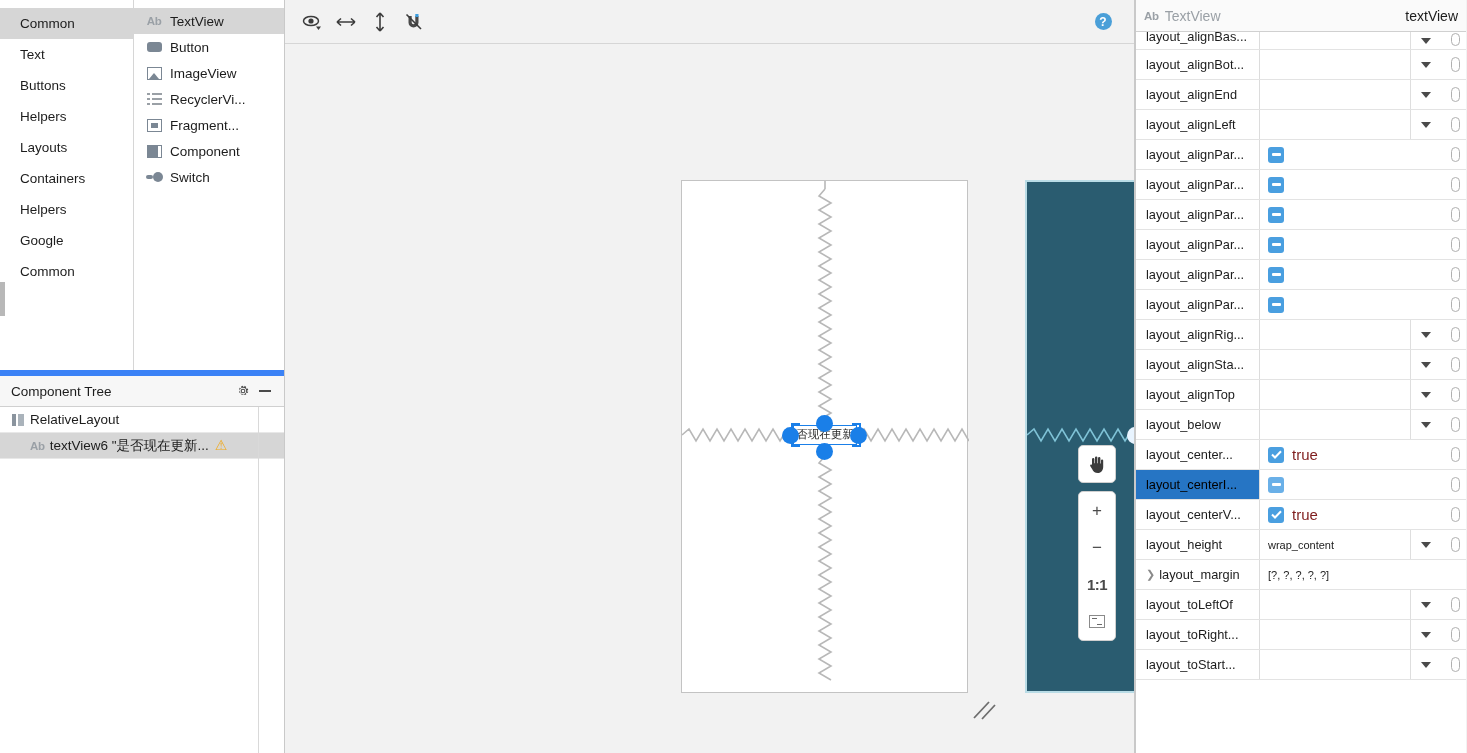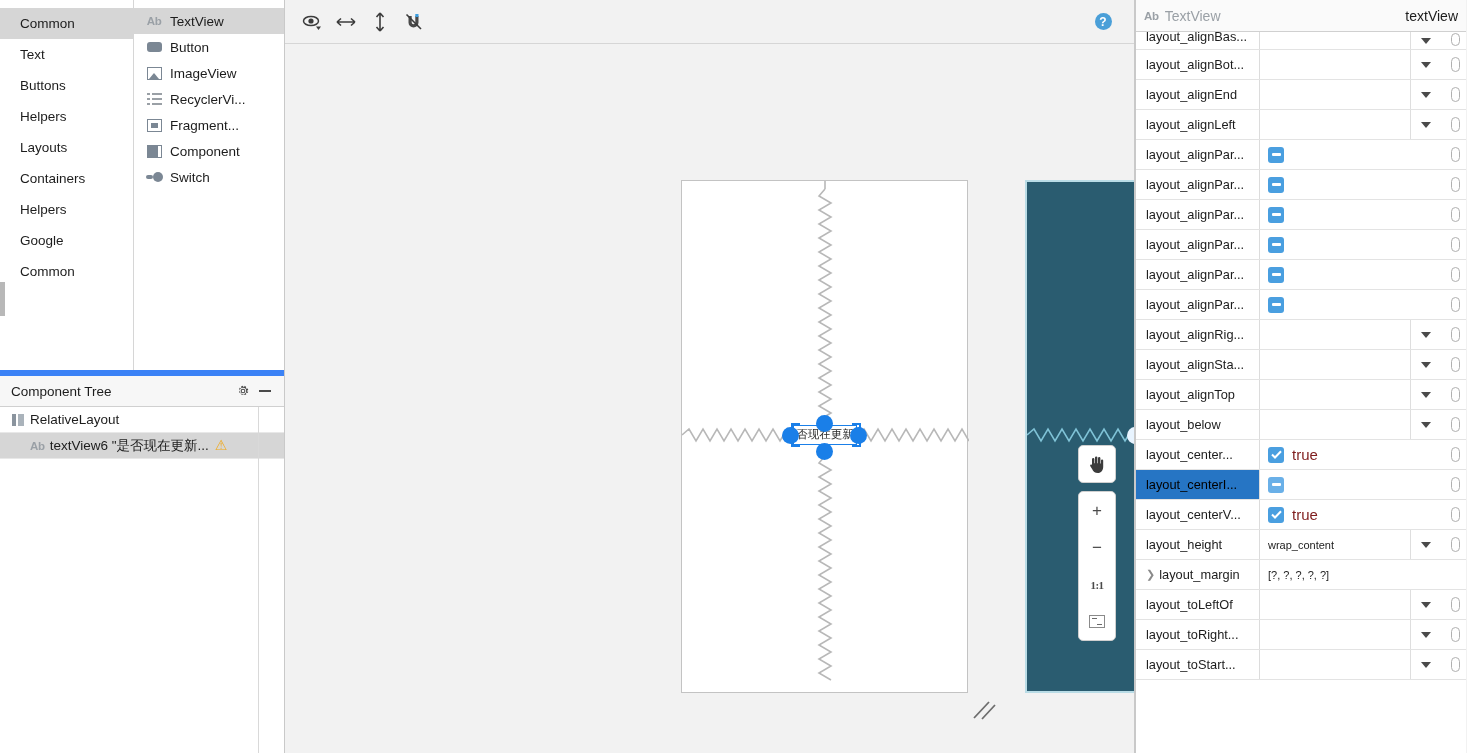--- a/index.html
+++ b/index.html
@@ -95,21 +95,21 @@
                  background: #2a5c70; border: 2px solid #b9dce6; }
   .resize-handle { position:absolute; left: 686px; top: 652px; width: 26px; height: 26px; }
   .pan-box { position:absolute; right: 18px; top: 401px; width: 38px; height: 38px;
              background: #fff; border: 1px solid #cfcfcf; border-radius: 5px;
              display:flex; align-items:center; justify-content:center; }
   .zoom-box { position:absolute; right: 18px; top: 447px; width: 38px; height: 150px;
              background: #fff; border: 1px solid #cfcfcf; border-radius: 5px;
              display:flex; flex-direction: column; align-items:center; }
   .zb-btn { height: 37px; width: 38px; display:flex; align-items:center; justify-content:center;
             font-size: 17px; color: #4a4a4a; }
-  .zb-11 { font-size: 11px; font-weight: bold; letter-spacing: -0.5px; font-family: Liberation Serif, serif; }
+  .zb-11 { font-size: 15px; font-weight: bold; letter-spacing: -0.5px; }
   .fit-ic { width: 16px; height: 13px; border: 1.4px solid #8a8a8a; position: relative; }
   .fit-ic:before { content:""; position:absolute; left:2px; top:2px; width:5px; height:1.4px;
             background:#6a6a6a; } 
   .fit-ic:after { content:""; position:absolute; right:2px; bottom:2px; width:5px; height:1.4px;
             background:#6a6a6a; }
 
   
   .sel-widget { position: absolute; }
   .sel-box { position:absolute; border: 1.5px solid #1a7fe8; }
   .sel-hdl { position:absolute; width: 17px; height: 17px; border-radius: 50%;

